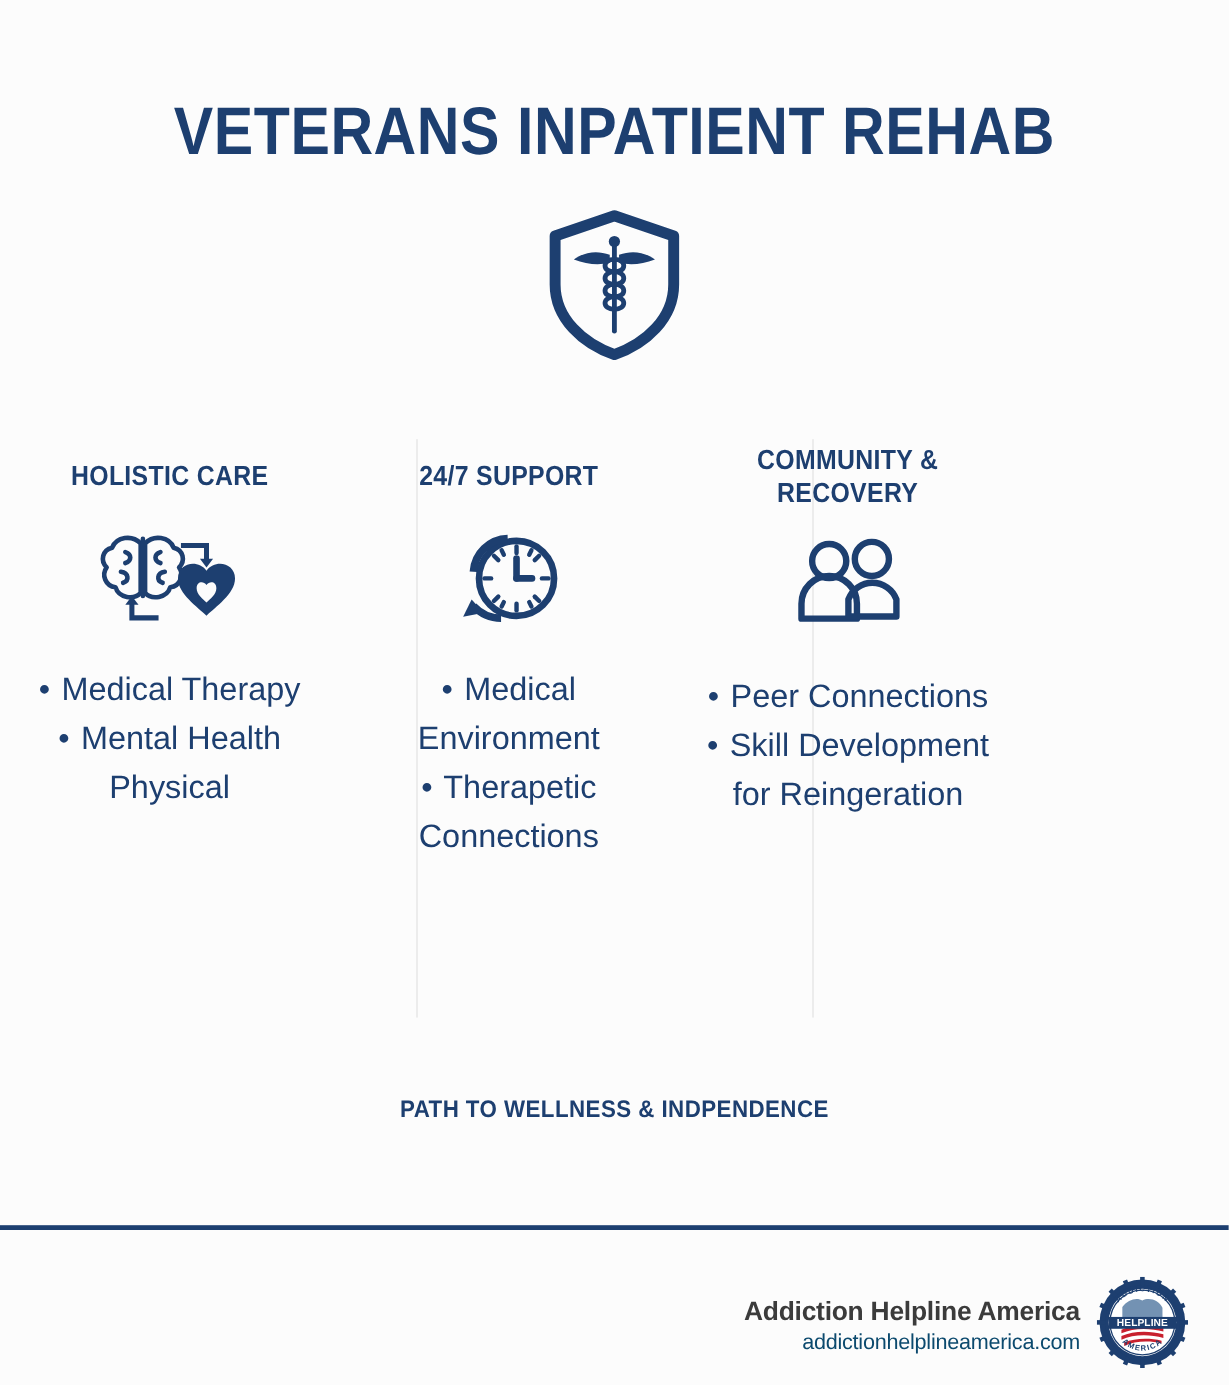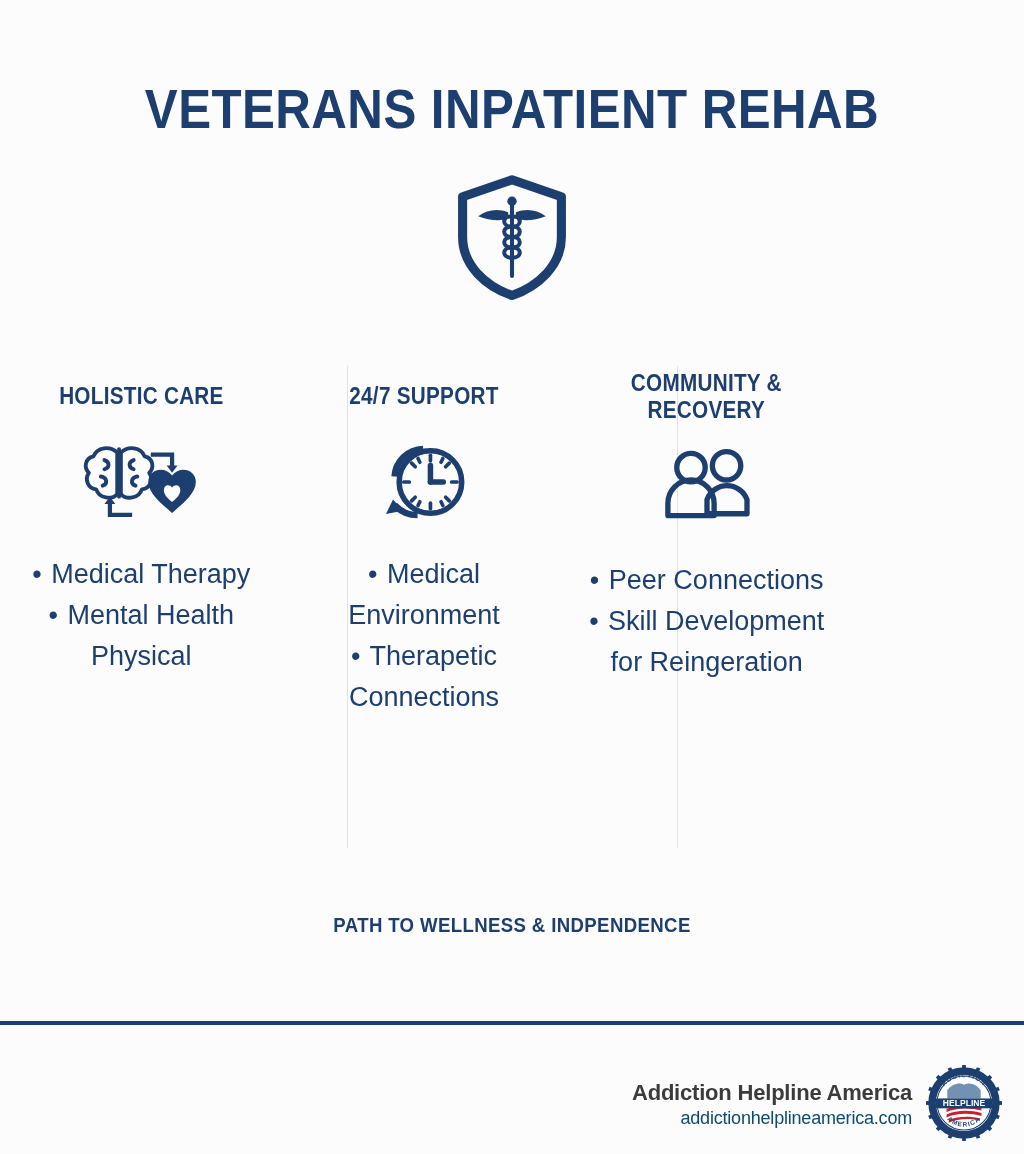--- a/index.html
+++ b/index.html
@@ -117,21 +117,21 @@
     width:1024px; height:4px;
     background:#1d3f70;
   }
   .footer {
     position:absolute;
     top:1055px; left:0;
     width:1024px; height:99px;
     display:flex;
     align-items:center;
     justify-content:flex-end;
-    padding-right:22px;
+    padding-right:34px;
   }
   .footer-text { text-align:right; margin-right:14px; }
   .brand-name {
     font-size:22px;
     font-weight:bold;
     color:#3b3b3b;
     letter-spacing:-0.2px;
     line-height:1.25;
   }
   .brand-url {

